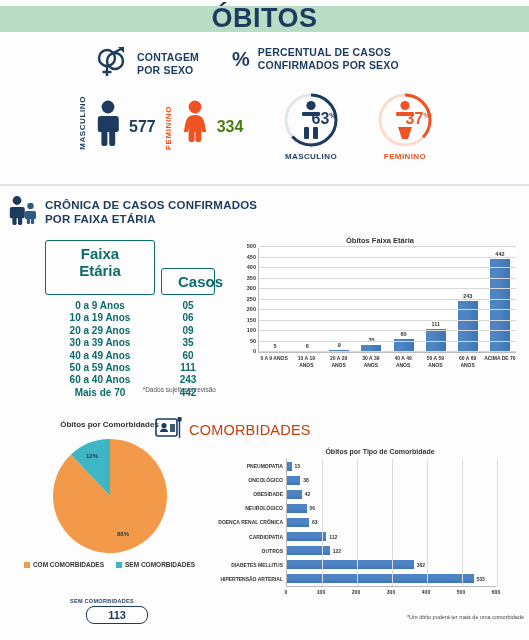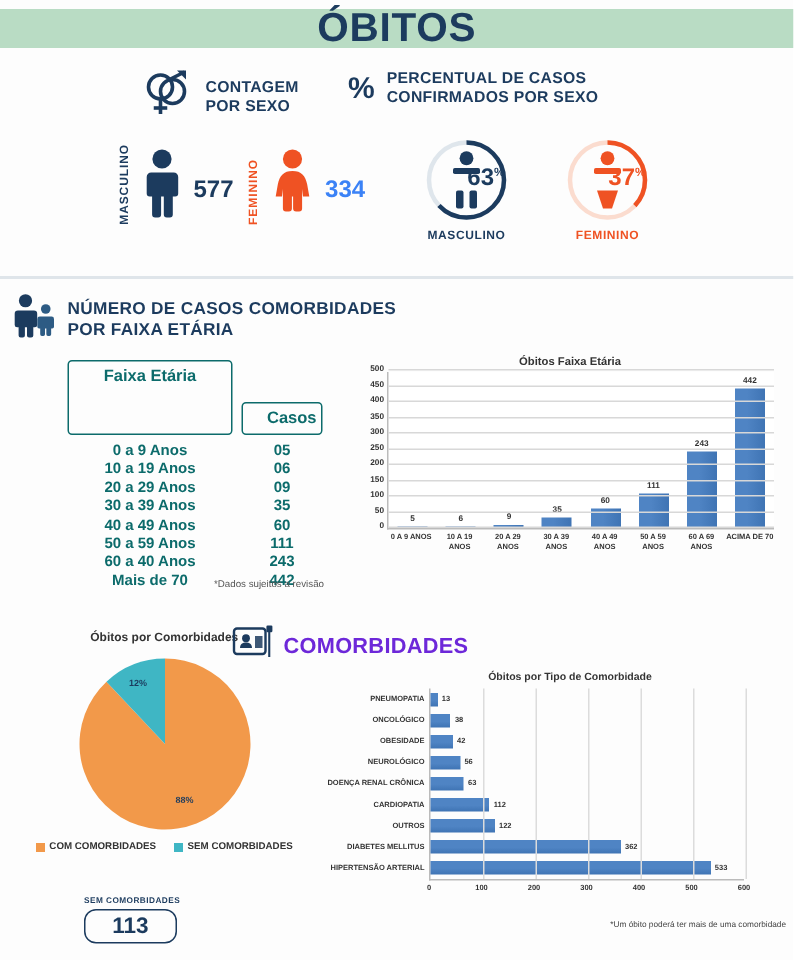--- a/index.html
+++ b/index.html
@@ -29,21 +29,21 @@
 
   .sex-counts { position: absolute; left: 78px; top: 96px; display: flex; align-items: flex-end; gap: 8px; }
   .vert-label {
     writing-mode: vertical-rl; transform: rotate(180deg);
     font-size: 8px; font-weight: bold; letter-spacing: .6px;
   }
   .vl-m { color: #1c3b5e; }
   .vl-f { color: #ef5223; }
   .count-num { font-size: 16px; font-weight: bold; line-height: 46px; }
   .cn-m { color: #1c3b5e; }
-  .cn-f { color: #3b82f6; }
+  .cn-f { color: #4d7c0f; }
 
   
   .pct-block { position: absolute; left: 232px; top: 46px; width: 250px; }
   .pct-head { display: flex; align-items: center; gap: 8px; }
   .pct-sign { font-size: 20px; font-weight: bold; color: #1c3b5e; }
   .pct-head-text { font-size: 10.5px; font-weight: bold; color: #1c3b5e; line-height: 13px; letter-spacing: .2px; }
 
   .pct-circles { position: absolute; left: 278px; top: 92px; display: flex; gap: 28px; }
   .pct-item { width: 66px; text-align: center; }
   .pct-ring { position: relative; width: 56px; height: 56px; margin: 0 auto; }
@@ -63,21 +63,21 @@
   .div-line { position: absolute; left: 0; top: 184px; width: 529px; height: 2px; background: #dfe5ea; }
 
   
   .age-head { position: absolute; left: 8px; top: 195px; display: flex; align-items: center; gap: 7px; }
   .age-head-text { font-size: 11.5px; font-weight: bold; color: #1c3b5e; line-height: 14px; letter-spacing: .2px; }
 
   .age-table { position: absolute; left: 45px; top: 240px; width: 170px; }
   .at-headrow { display: flex; gap: 6px; }
   .at-hcell {
     border: 1.4px solid #0c6b6b; border-radius: 3px; text-align: center;
-    font-size: 11px; font-weight: bold; color: #0c6b6b; padding: 4px 16px;
+    font-size: 15px; font-weight: bold; color: #0c6b6b; padding: 4px 16px;
   }
   .at-hcell.c1 { width: 110px; }
   .at-hcell.c2 { width: 54px; margin-top: 28px; }
   .at-row { display: flex; gap: 6px; }
   .at-cell { font-size: 10px; font-weight: bold; color: #0c6b6b; text-align: center; line-height: 12.4px; }
   .at-cell.c1 { width: 110px; }
   .at-cell.c2 { width: 54px; }
   .at-totalrow { display: flex; gap: 6px; margin-top: 2px; }
   .at-total {
     border: 1.3px solid #0c6b6b; border-radius: 9px; text-align: center;
@@ -107,27 +107,27 @@
   .pie-lbl { position: absolute; font-size: 6px; font-weight: bold; color: #1c3b5e; }
   .pie-legend { display: flex; justify-content: center; gap: 12px; margin-top: 6px; }
   .pl-item { display: flex; align-items: center; gap: 3px; font-size: 6.5px; font-weight: bold; color: #333; }
   .pl-sw { width: 6px; height: 6px; }
 
   .badges { position: absolute; left: 56px; top: 598px; display: flex; gap: 8px; }
   .badge-col { text-align: center; }
   .badge-cap { font-size: 5.5px; font-weight: bold; letter-spacing: .3px; margin-bottom: 2px; }
   .bc-n { color: #1c3b5e; }
   .bc-r { color: #e23b4e; }
-  .badge-box { width: 62px; border-radius: 8px; border: 1.6px solid; padding: 2px 0; font-size: 15px; font-weight: bold; }
+  .badge-box { width: 62px; border-radius: 8px; border: 1.6px solid; padding: 2px 0; font-size: 11px; font-weight: bold; margin-left: 30px; }
   .bb-n { border-color: #1c3b5e; color: #1c3b5e; }
   .bb-r { border-color: #e23b4e; color: #e23b4e; }
 
   
   .com-head { position: absolute; left: 155px; top: 416px; display: flex; align-items: center; gap: 6px; }
-  .com-head-text { font-size: 14.5px; font-weight: bold; color: #6d28d9; letter-spacing: .2px; }
+  .com-head-text { font-size: 14.5px; font-weight: normal; color: #c2410c; letter-spacing: .2px; }
 
   
   .hchart { position: absolute; left: 214px; top: 448px; width: 312px; height: 180px; }
   .hc-title { text-align: center; font-size: 7px; font-weight: bold; color: #333; margin-bottom: 4px; padding-left: 20px; }
   .hc-body { position: relative; margin-left: 72px; width: 210px; height: 128px; border-left: 1px solid #bbb; border-bottom: 1px solid #bbb; }
   .hc-vgrid { position: absolute; top: 0; bottom: 0; width: 1px; background: #dcdcdc; }
   .hc-rows { position: absolute; inset: 0; display: flex; flex-direction: column; justify-content: space-around; }
   .hc-row { position: relative; height: 9px; display: flex; align-items: center; }
   .hc-bar { height: 9px; background: linear-gradient(to bottom,#4f84c4 0%,#4f84c4 55%,#3f74b4 100%); }
   .hc-cat { position: absolute; right: 100%; margin-right: 4px; font-size: 5px; font-weight: bold; color: #333; white-space: nowrap; }
@@ -229,21 +229,21 @@
   <div class="age-head">
     <span>
       <svg width="30" height="30" viewBox="0 0 30 30">
         <circle cx="9" cy="5.5" r="4.4" fill="#1c3b5e"></circle>
         <path d="M3.4 12 h11.2 a2.2 2.2 0 0 1 2.2 2.2 v7.4 a1.6 1.6 0 0 1 -1.6 1.6 h-1 v5.4 a1.4 1.4 0 0 1 -1.4 1.4 h-1.4 a1.4 1.4 0 0 1 -1.4 -1.4 v-5.4 h-1.4 v5.4 a1.4 1.4 0 0 1 -1.4 1.4 h-1.4 a1.4 1.4 0 0 1 -1.4 -1.4 v-5.4 h-1 a1.6 1.6 0 0 1 -1.6 -1.6 v-7.4 a2.2 2.2 0 0 1 2.2 -2.2 z" fill="#1c3b5e"></path>
         <circle cx="22.5" cy="11" r="3.2" fill="#2d5b84"></circle>
         <path d="M18.6 16 h7.8 a1.6 1.6 0 0 1 1.6 1.6 v5.2 a1.2 1.2 0 0 1 -1.2 1.2 h-0.7 v3.9 a1.1 1.1 0 0 1 -1.1 1.1 h-1 a1.1 1.1 0 0 1 -1.1 -1.1 v-3.9 h-0.9 v3.9 a1.1 1.1 0 0 1 -1.1 1.1 h-1 a1.1 1.1 0 0 1 -1.1 -1.1 v-3.9 h-0.7 a1.2 1.2 0 0 1 -1.2 -1.2 v-5.2 a1.6 1.6 0 0 1 1.6 -1.6 z" fill="#2d5b84"></path>
       </svg>
     </span>
     <div class="age-head-text">
-      <div>NÚMERO DE CASOS COMORBIDADES</div>
+      <div>CRÔNICA DE CASOS CONFIRMADOS</div>
       <div>POR FAIXA ETÁRIA</div>
     </div>
   </div>
 
   <div class="age-table">
     <div class="at-headrow">
       <div class="at-hcell c1">Faixa Etária</div>
       <div class="at-hcell c2">Casos</div>
     </div>
     <div style="height:5px"></div>

